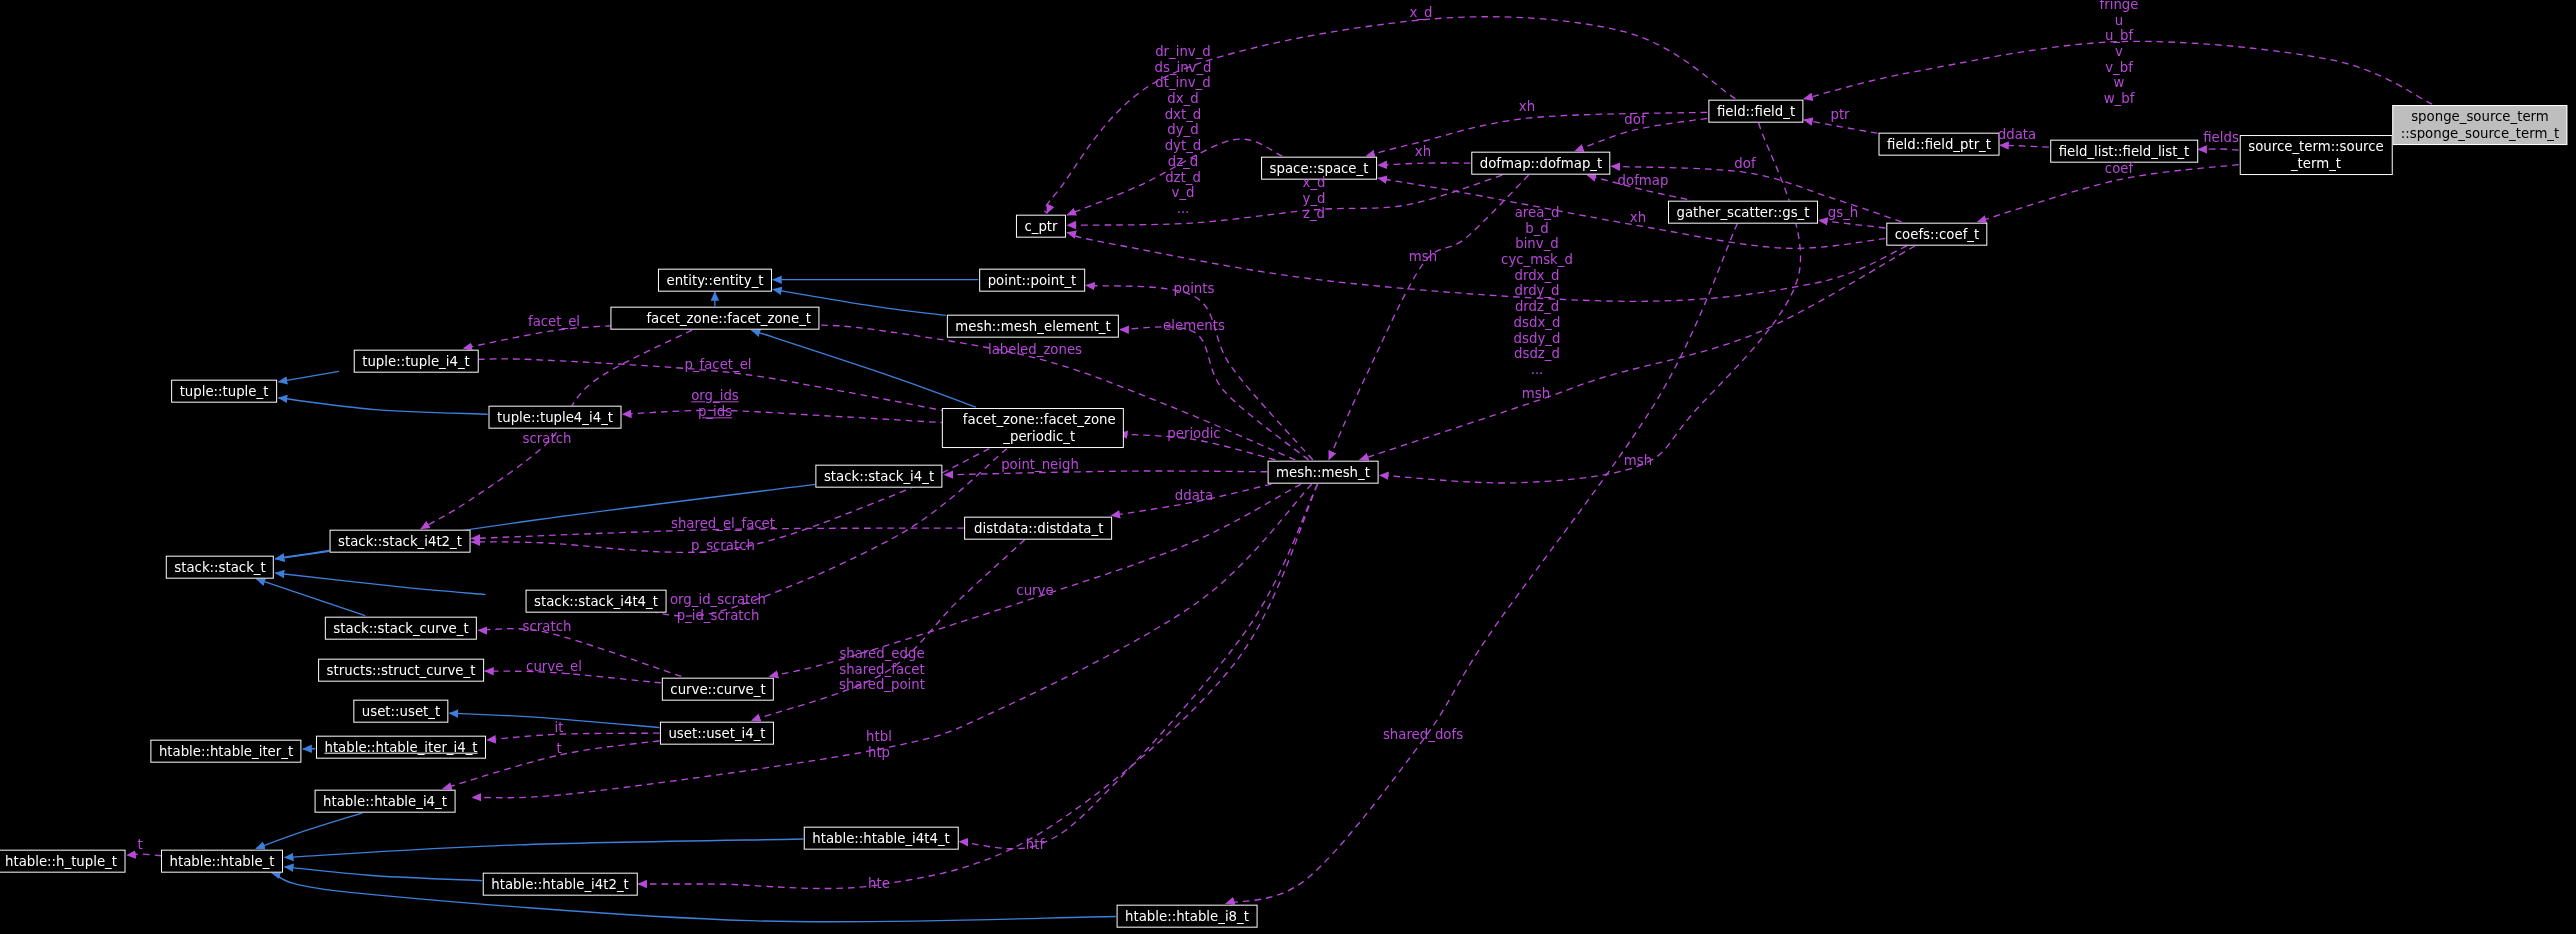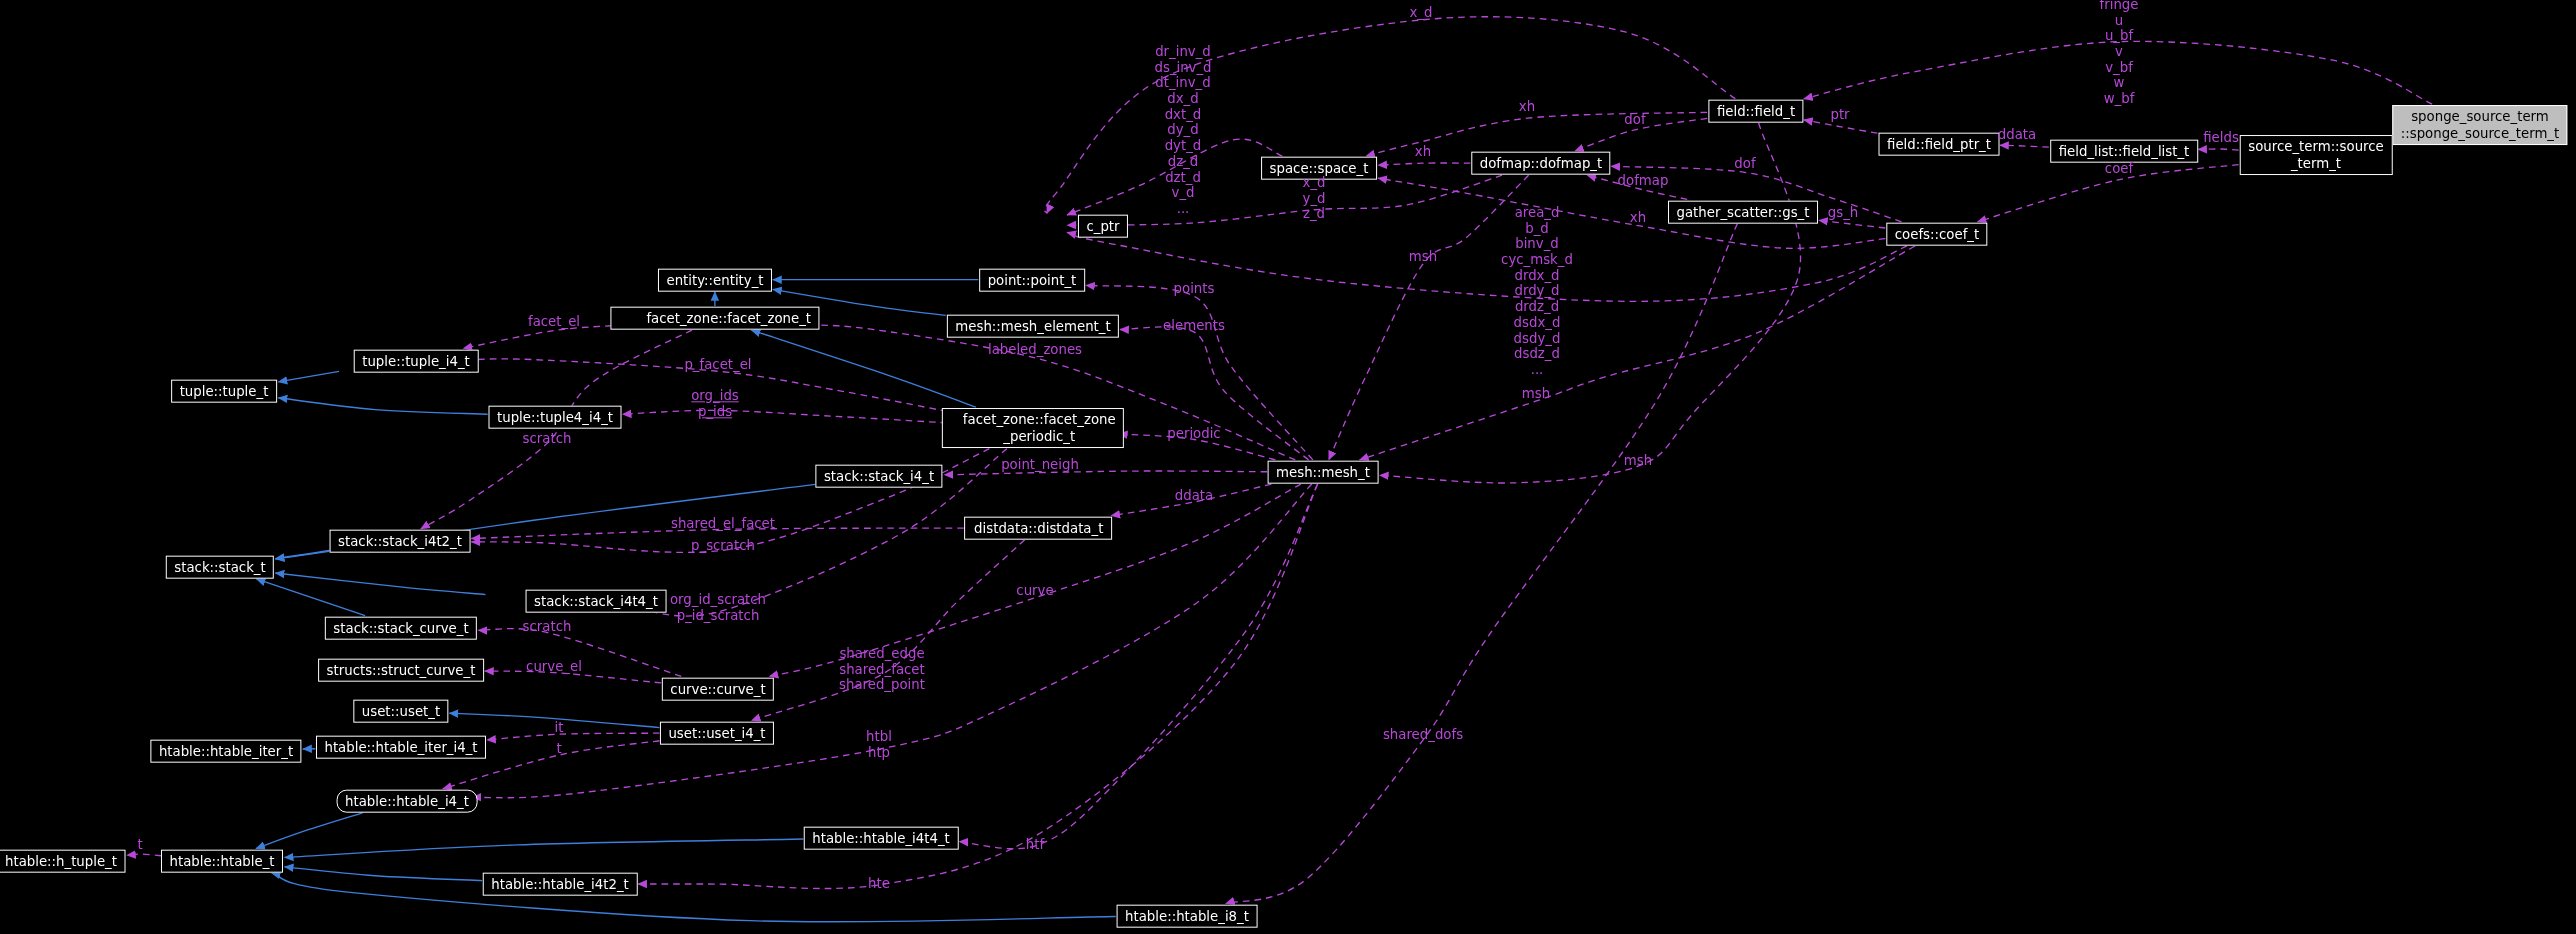--- a/index.html
+++ b/index.html
@@ -102,21 +102,21 @@
 ::sponge_source_term_t</div>
     <div class="node" style="left: 2316px; top: 155px;">source_term::source
 _term_t</div>
     <div class="node" style="left: 2124px; top: 151px;">field_list::field_list_t</div>
     <div class="node" style="left: 1939px; top: 144px;">field::field_ptr_t</div>
     <div class="node" style="left: 1756px; top: 111px;">field::field_t</div>
     <div class="node" style="left: 1541px; top: 163px;">dofmap::dofmap_t</div>
     <div class="node" style="left: 1319px; top: 168px;">space::space_t</div>
     <div class="node" style="left: 1743px; top: 212px;">gather_scatter::gs_t</div>
     <div class="node" style="left: 1937px; top: 234px;">coefs::coef_t</div>
-    <div class="node" style="left: 1103px; top: 226px;">c_ptr</div>
+    <div class="node" style="left: 1041px; top: 226px;">c_ptr</div>
     <div class="node" style="left: 715px; top: 280px;">entity::entity_t</div>
     <div class="node" style="left: 1032px; top: 280px;">point::point_t</div>
     <div class="node" style="left: 1033px; top: 326px;">mesh::mesh_element_t</div>
     <div class="node" style="left: 715px; top: 318px; padding-left: 35px;">facet_zone::facet_zone_t</div>
     <div class="node" style="left: 416px; top: 361px;">tuple::tuple_i4_t</div>
     <div class="node" style="left: 224px; top: 391px;">tuple::tuple_t</div>
     <div class="node" style="left: 555px; top: 417px;">tuple::tuple4_i4_t</div>
     <div class="node" style="left: 1033px; top: 428px; padding-left: 20px;">facet_zone::facet_zone
 _periodic_t</div>
     <div class="node" style="left: 879px; top: 476px;">stack::stack_i4_t</div>
@@ -124,22 +124,22 @@
     <div class="node" style="left: 1038px; top: 528px; padding-left: 9px;">distdata::distdata_t</div>
     <div class="node" style="left: 400px; top: 541px;">stack::stack_i4t2_t</div>
     <div class="node" style="left: 220px; top: 567px;">stack::stack_t</div>
     <div class="node" style="left: 556px; top: 601px; margin-left: 40px;">stack::stack_i4t4_t</div>
     <div class="node" style="left: 401px; top: 628px;">stack::stack_curve_t</div>
     <div class="node" style="left: 401px; top: 670px;">structs::struct_curve_t</div>
     <div class="node" style="left: 718px; top: 689px;">curve::curve_t</div>
     <div class="node" style="left: 401px; top: 711px;">uset::uset_t</div>
     <div class="node" style="left: 717px; top: 733px;">uset::uset_i4_t</div>
     <div class="node" style="left: 226px; top: 751px;">htable::htable_iter_t</div>
-    <div class="node" style="left: 401px; top: 747px;">htable::htable_iter_i4_t</div>
-    <div class="node" style="left: 407px; top: 801px; border-radius: 10px;">htable::htable_i4_t</div>
+    <div class="node" style="left: 401px; top: 747px; text-decoration: underline;">htable::htable_iter_i4_t</div>
+    <div class="node" style="left: 385px; top: 801px;">htable::htable_i4_t</div>
     <div class="node" style="left: 61px; top: 861px;">htable::h_tuple_t</div>
     <div class="node" style="left: 222px; top: 861px;">htable::htable_t</div>
     <div class="node" style="left: 881px; top: 838px;">htable::htable_i4t4_t</div>
     <div class="node" style="left: 560px; top: 884px;">htable::htable_i4t2_t</div>
     <div class="node" style="left: 1187px; top: 916px;">htable::htable_i8_t</div>
     <div class="edge-label" style="left: 1527px; top: 107px;">xh</div>
     <div class="edge-label" style="left: 1635px; top: 120px;">dof</div>
     <div class="edge-label" style="left: 1840px; top: 115px;">ptr</div>
     <div class="edge-label" style="left: 2017px; top: 135px;">ddata</div>
     <div class="edge-label" style="left: 2221px; top: 138px;">fields</div>

